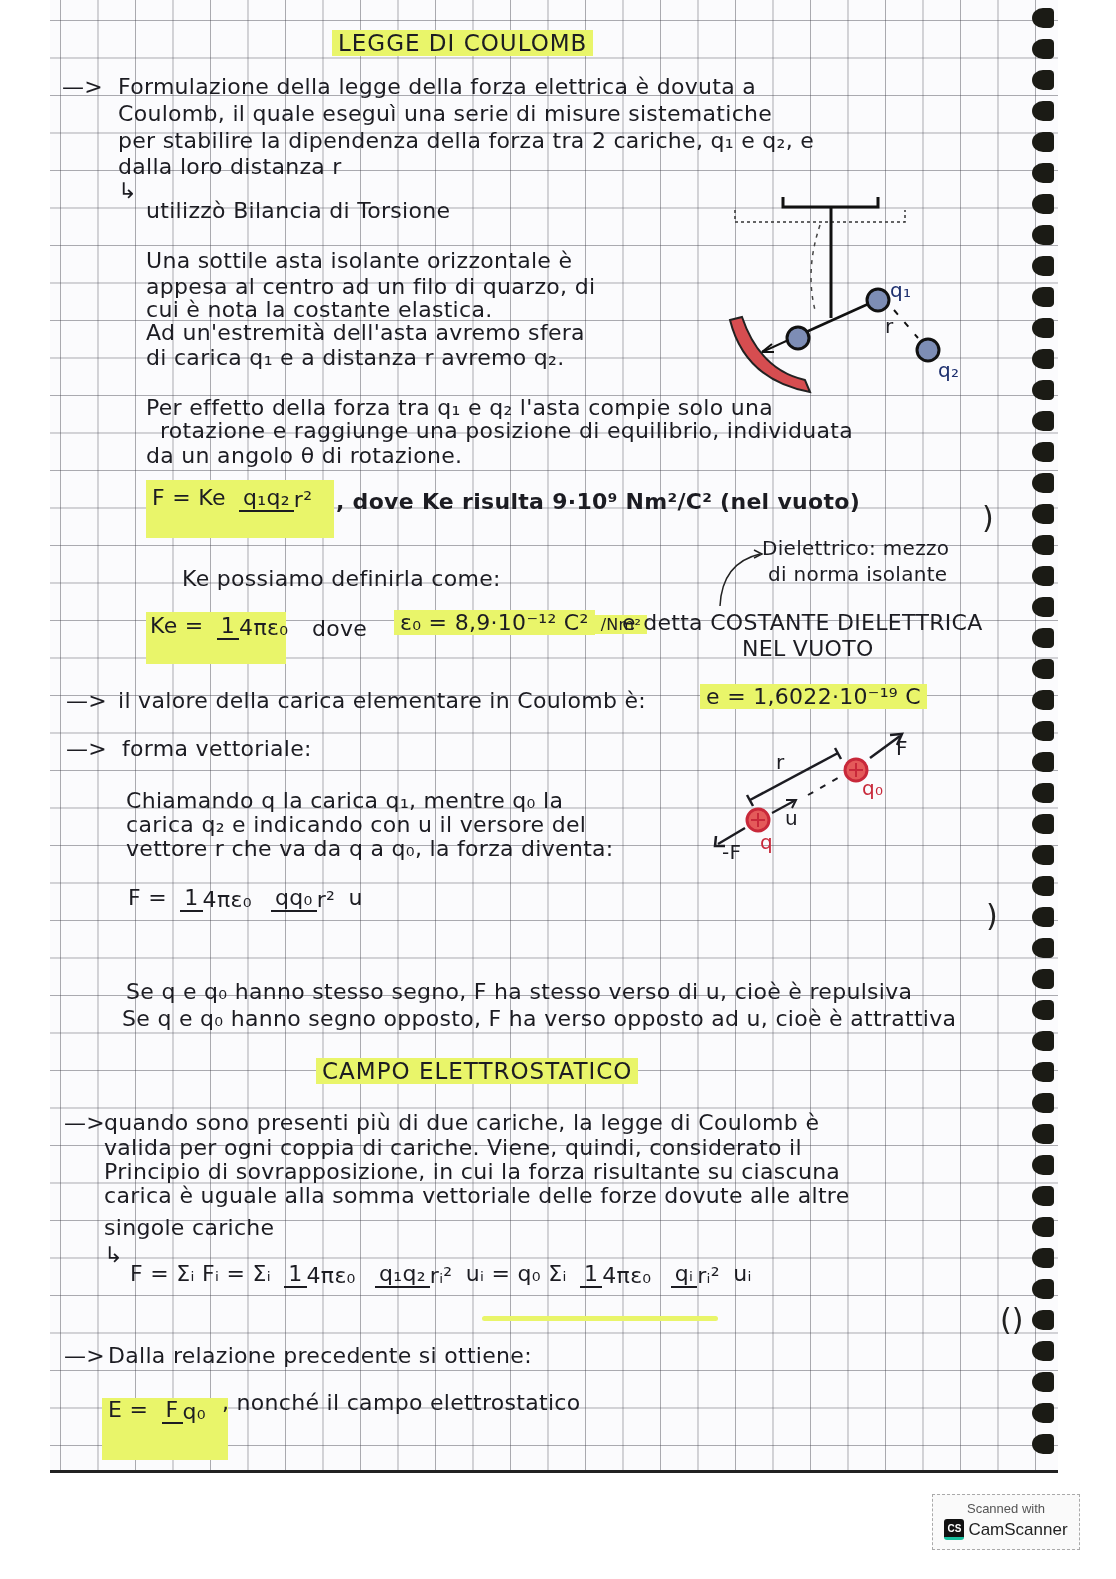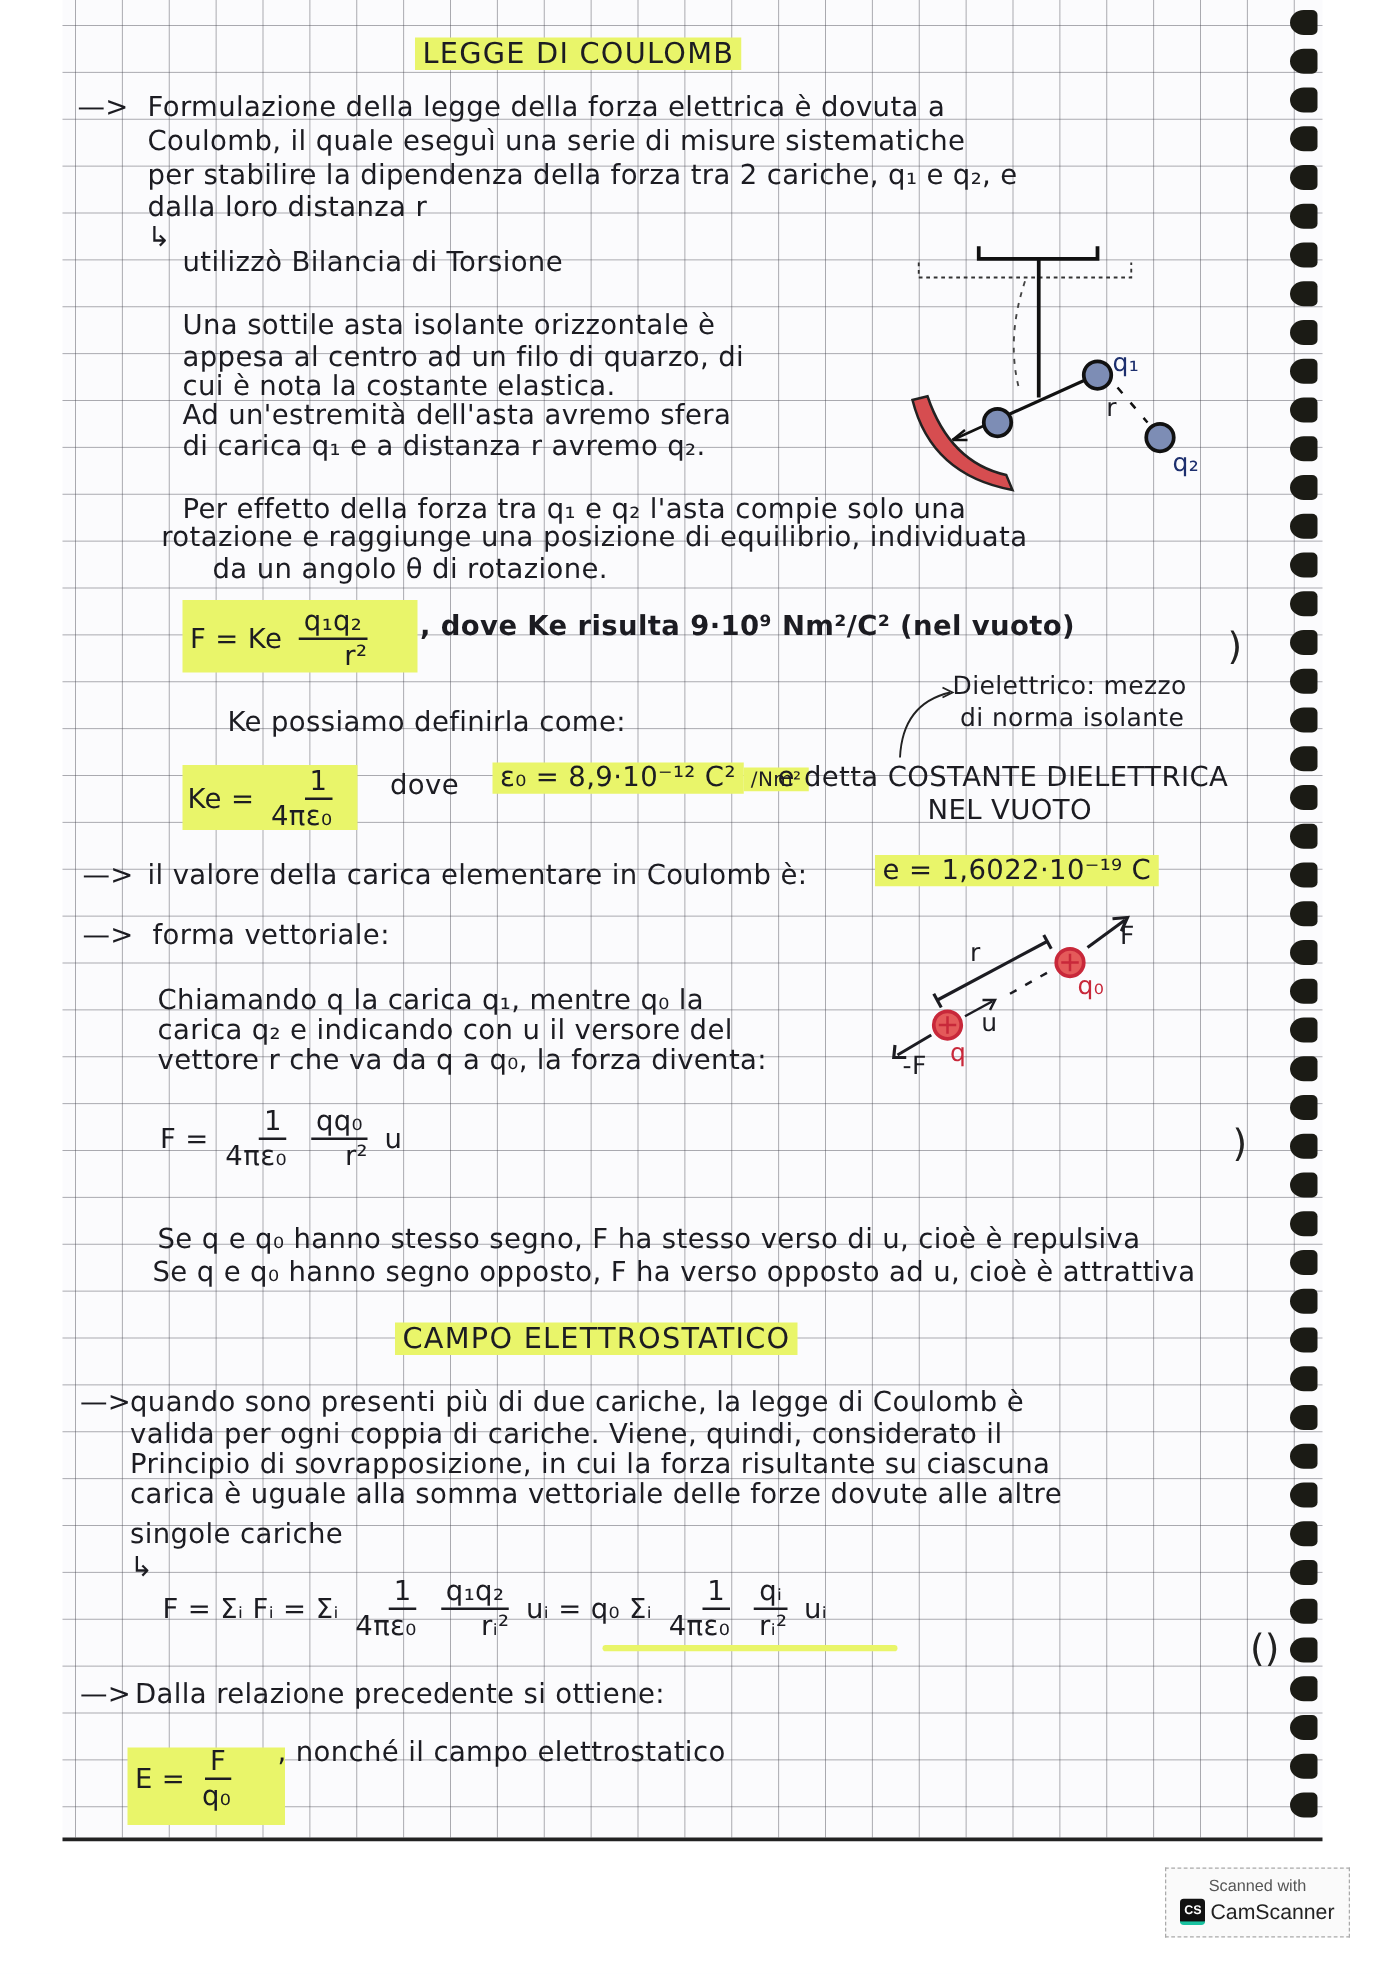--- a/index.html
+++ b/index.html
@@ -26,21 +26,21 @@
     background:#1b1b15; border-radius:50% 20% 20% 50%;
   }
   .hw {
     position:absolute; color:#1c1c22;
     font-family:"DejaVu Sans", sans-serif; font-size:22px;
     letter-spacing:0.3px; white-space:nowrap; line-height:1;
   }
   .hw.small { font-size:20px; }
   .hl { background:#e9f56a; padding:0 6px; }
   .title { font-size:23px; letter-spacing:1px;margin-left:40px; }
-  .frac { display:inline-flex; flex-direction:column; align-items:flex-end; vertical-align:middle; margin:0 6px; }
+  .frac { display:inline-flex; flex-direction:row; align-items:center; vertical-align:middle; margin:0 6px; }
   .frac .num { border-bottom:2px solid #1c1c22; padding:0 4px; line-height:1.1; }
   .frac .den { line-height:1.1; padding-top:2px; }
   .hlbox { position:absolute; background:#e9f56a; }
   .blue { color:#1d2f6e; }
   .red { color:#c8283a; }
   .camscanner {
     position:absolute; left:932px; top:1494px; width:146px; height:54px;
     border:1px dashed #aaa; background:#fafafa; text-align:center;
     font-family:"Liberation Sans", sans-serif;
   }
@@ -135,22 +135,22 @@
   <circle cx="98" cy="158" r="11" fill="#7d8db5" stroke="#111" stroke-width="3"></circle>
   <circle cx="178" cy="120" r="11" fill="#7d8db5" stroke="#111" stroke-width="3"></circle>
   <circle cx="228" cy="170" r="11" fill="#7d8db5" stroke="#111" stroke-width="3"></circle>
   <line x1="194" y1="130" x2="218" y2="158" stroke="#111" stroke-width="2" stroke-dasharray="6,10"></line>
 </svg>
 <div class="hw blue small" style="left:890px;top:280px;">q₁</div>
 <div class="hw small" style="left:885px;top:316px;">r</div>
 <div class="hw blue small" style="left:938px;top:360px;">q₂</div>
 
 <div class="hw" style="left:146px;top:397px;">Per effetto della forza tra q₁ e q₂ l'asta compie solo una</div>
-<div class="hw" style="left:129px;top:420px;">rotazione e raggiunge una posizione di equilibrio, individuata</div>
-<div class="hw" style="left:146px;top:445px;margin-left:24px;">da un angolo θ di rotazione.</div>
+<div class="hw" style="left:160px;top:420px;">rotazione e raggiunge una posizione di equilibrio, individuata</div>
+<div class="hw" style="left:146px;top:445px;">da un angolo θ di rotazione.</div>
 
 <div class="hlbox" style="left:146px;top:480px;width:188px;height:58px;"></div>
 <div class="hw" style="left:152px;top:486px;">
   <span>F = Ke</span>
   <span class="frac">
     <span class="num">q₁q₂</span>
     <span class="den">r²</span>
   </span>
 </div>
 <div class="hw" style="left:336px;top:491px;font-weight:bold;">, dove Ke risulta 9·10⁹ Nm²/C² (nel vuoto)</div>

